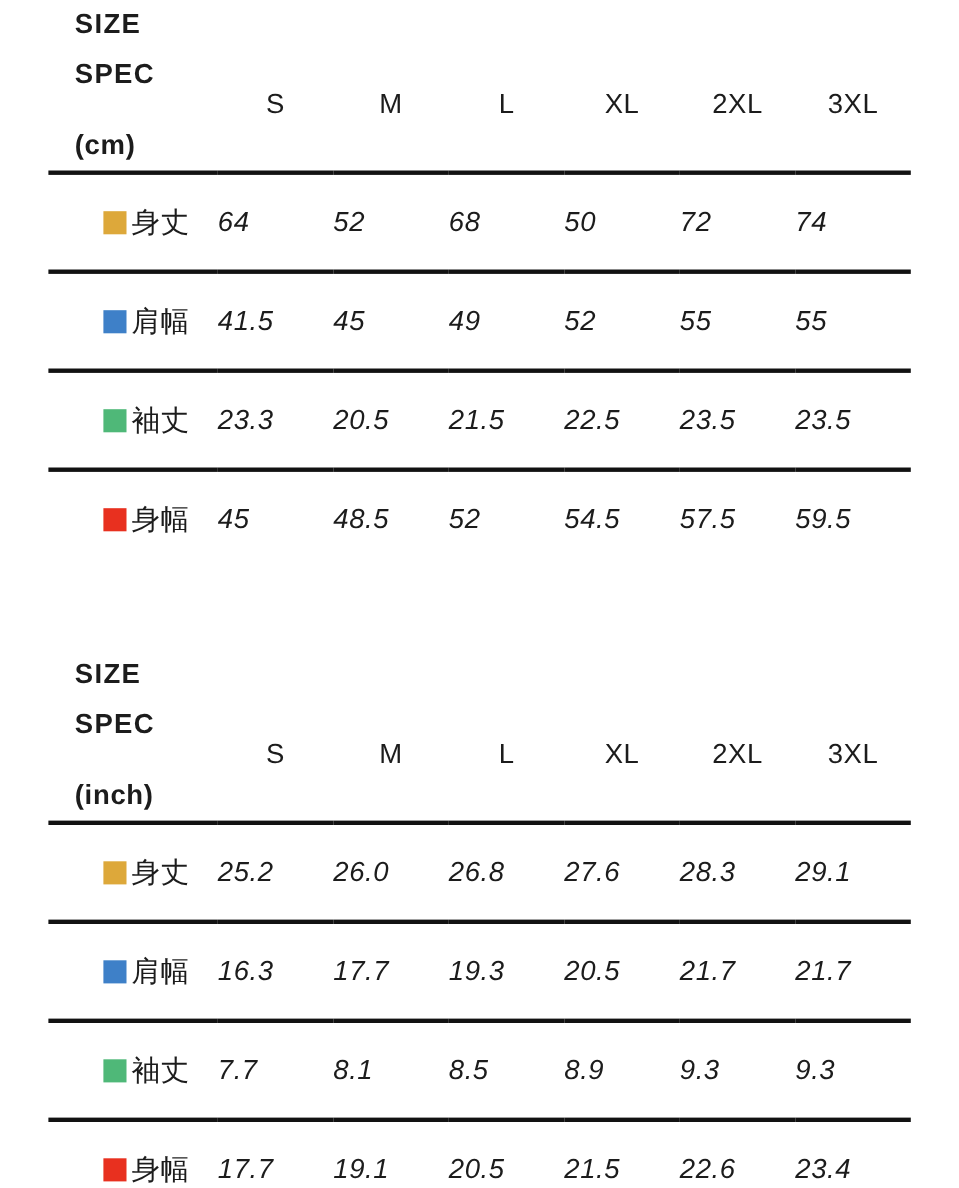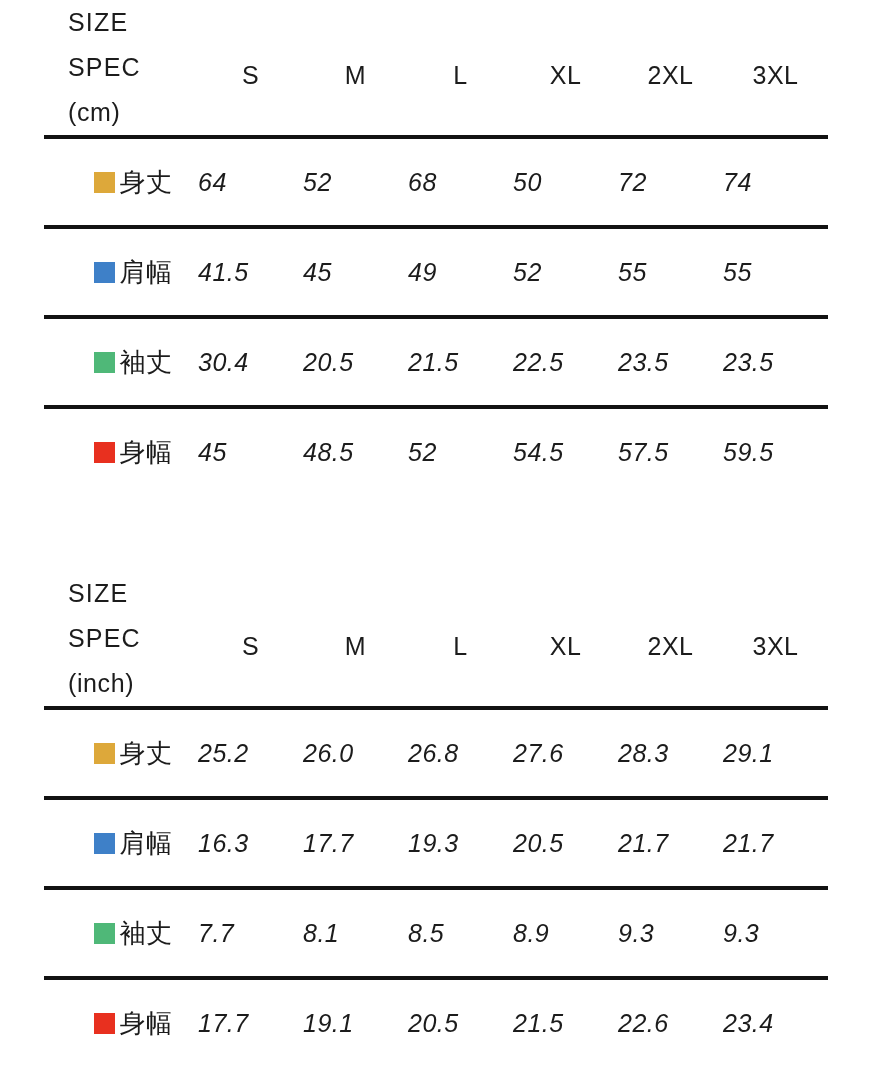--- a/index.html
+++ b/index.html
@@ -42,22 +42,22 @@
   .head-title {
     text-align: left;
     padding-left: 24px !important;
     font-size: 25px;
     letter-spacing: 1.2px;
     line-height: 45px;
     color: #1c1c1c;
     font-weight: 400;
     white-space: pre-line;
   }
-  .head-title .ln { display: block; }
-  .head-title .ln-unit { letter-spacing: 0.6px; }
+  .head-title .ln { display: block; font-weight: bold; }
+  .head-title .ln-unit { letter-spacing: 0.6px; margin-top: 20px; }
 
   .head-size {
     text-align: center;
     font-size: 25px;
     letter-spacing: 0.5px;
     color: #1c1c1c;
     font-weight: 400;
     padding-bottom: 45px !important;
   }
 
@@ -137,21 +137,21 @@
             <td class="row-label"><span class="swatch" style="background: rgb(62, 128, 200);"></span><span class="row-label-text">肩幅</span></td>
             <td class="cell-value">41.5</td>
             <td class="cell-value">45</td>
             <td class="cell-value">49</td>
             <td class="cell-value">52</td>
             <td class="cell-value">55</td>
             <td class="cell-value">55</td>
           </tr>
           <tr class="data-row">
             <td class="row-label"><span class="swatch" style="background: rgb(79, 184, 120);"></span><span class="row-label-text">袖丈</span></td>
-            <td class="cell-value">30.4</td>
+            <td class="cell-value">23.3</td>
             <td class="cell-value">20.5</td>
             <td class="cell-value">21.5</td>
             <td class="cell-value">22.5</td>
             <td class="cell-value">23.5</td>
             <td class="cell-value">23.5</td>
           </tr>
           <tr class="data-row">
             <td class="row-label"><span class="swatch" style="background: rgb(232, 48, 31);"></span><span class="row-label-text">身幅</span></td>
             <td class="cell-value">45</td>
             <td class="cell-value">48.5</td>

